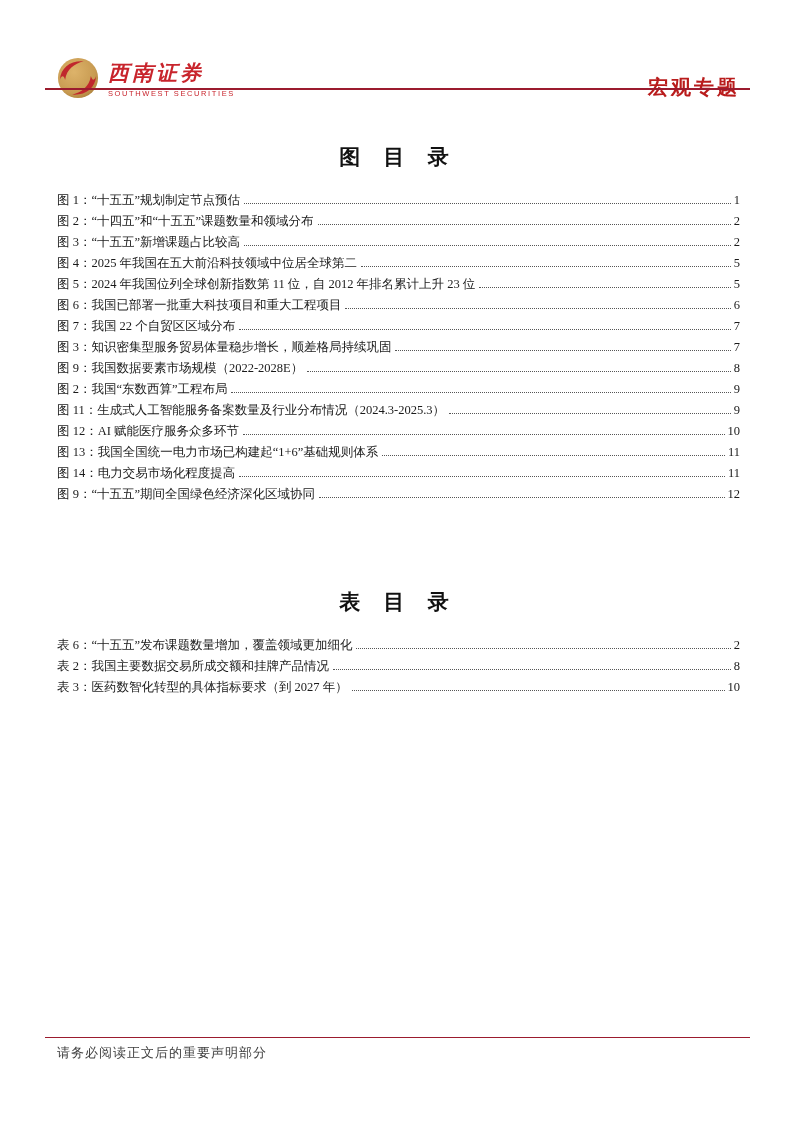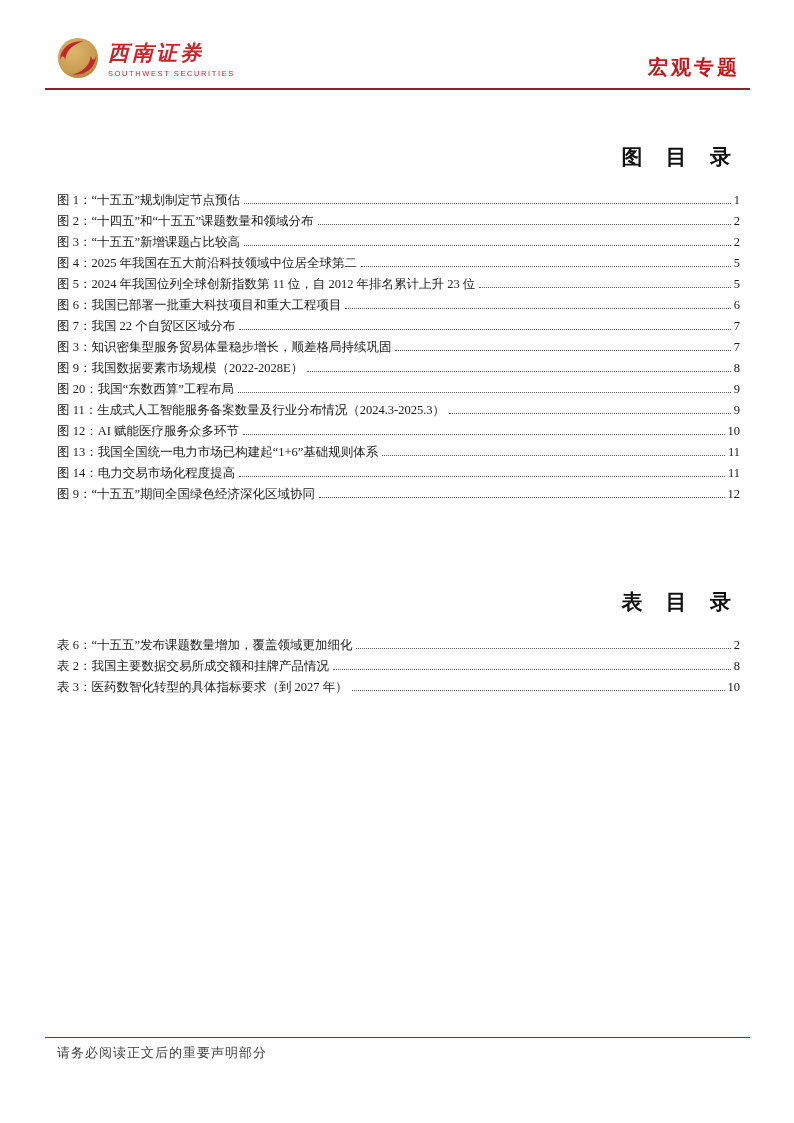--- a/index.html
+++ b/index.html
@@ -11,21 +11,21 @@
     margin: 0 auto;
     background: #ffffff;
     font-family: "Liberation Serif", "DejaVu Serif", serif;
     color: #1a1a1a;
     overflow: hidden;
   }
 
   
   .header {
     position: absolute;
-    top: 41px;
+    top: 61px;
     left: 57px;
     right: 54px;
     height: 42px;
     display: flex;
     justify-content: space-between;
     align-items: flex-end;
   }
   .brand { display: flex; align-items: center; gap: 9px; }
   .brand-text { display: flex; flex-direction: column; line-height: 1; }
   .brand-name {
@@ -57,21 +57,21 @@
     right: 44px;
     border: none;
     border-top: 2px solid #9b1b2e;
   }
 
   
   .toc-block { position: absolute; left: 57px; right: 54px; }
   .figure-block { top: 143px; }
   .table-block { top: 588px; }
   .toc-title {
-    text-align: right;
+    text-align: center;
     font-size: 21px;
     font-weight: bold;
     color: #111111;
     letter-spacing: 9px;
     margin-bottom: 21px;
   }
   .toc-list { list-style: none; }
   .toc-row {
     display: flex;
     align-items: baseline;
@@ -178,21 +178,21 @@
         <span class="toc-label">图 3：知识密集型服务贸易体量稳步增长，顺差格局持续巩固</span>
         <span class="leader"></span>
         <span class="toc-page">7</span>
       </li>
       <li class="toc-row">
         <span class="toc-label">图 9：我国数据要素市场规模（2022-2028E）</span>
         <span class="leader"></span>
         <span class="toc-page">8</span>
       </li>
       <li class="toc-row">
-        <span class="toc-label">图 20：我国“东数西算”工程布局</span>
+        <span class="toc-label">图 2：我国“东数西算”工程布局</span>
         <span class="leader"></span>
         <span class="toc-page">9</span>
       </li>
       <li class="toc-row">
         <span class="toc-label">图 11：生成式人工智能服务备案数量及行业分布情况（2024.3-2025.3）</span>
         <span class="leader"></span>
         <span class="toc-page">9</span>
       </li>
       <li class="toc-row">
         <span class="toc-label">图 12：AI 赋能医疗服务众多环节</span>

